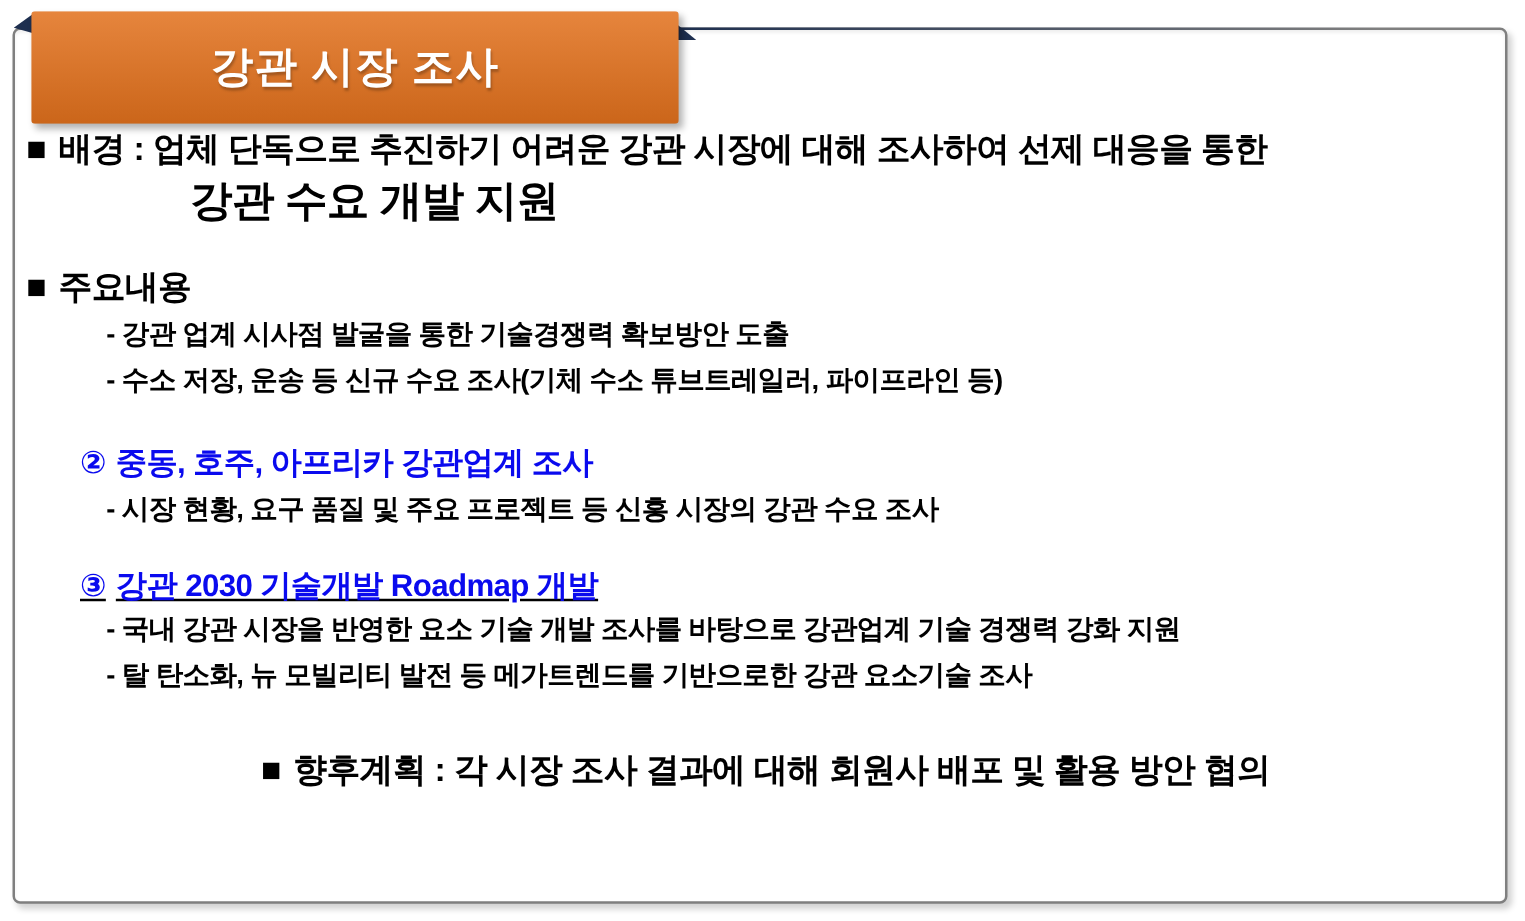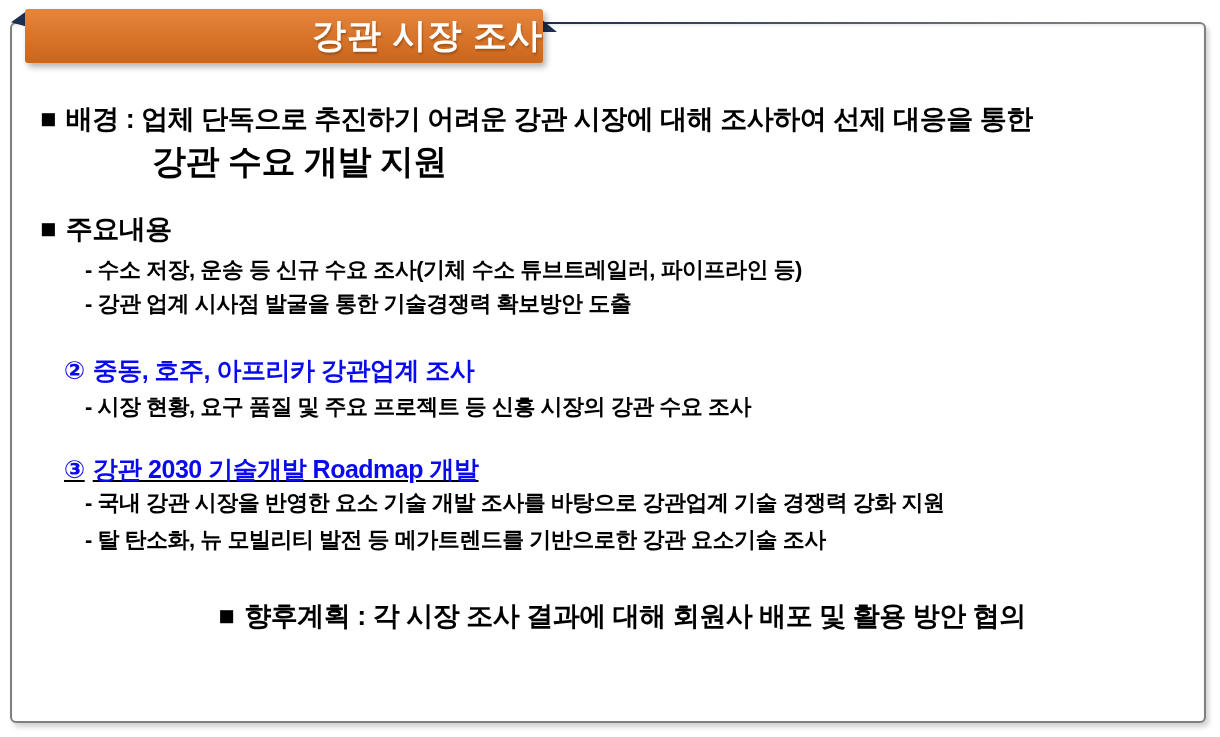--- a/index.html
+++ b/index.html
@@ -50,28 +50,28 @@
   }
   .ribbon-fold.right {
     left: 541px; top: 19px; width: 16px; height: 13px;
     clip-path: polygon(0 0, 100% 100%, 0 100%);
   }
   .banner {
     position: absolute;
     left: 25px;
     top: 9px;
     width: 518px;
-    height: 54px;
+    height: 90px;
     background-color: var(--banner-orange, #e2711d);
     background-image: linear-gradient(rgba(255,255,255,0.14), rgba(0,0,0,0.10));
     border-radius: 3px;
     box-shadow: 3px 4px 6px rgba(0,0,0,0.30);
     display: flex;
     align-items: center;
-    justify-content: flex-end;
+    justify-content: center;
     z-index: 3;
   }
   .banner .banner-title {
     color: var(--banner-text, #ffffff);
     font-size: 34px;
     font-weight: 700;
     letter-spacing: 1px;
     text-shadow: 1px 2px 2px rgba(0,0,0,0.25);
   }
 
@@ -80,21 +80,21 @@
     position: absolute;
     left: 12px;
     top: 24px;
     right: 16px;
     bottom: 16px;
     color: var(--text-black, #000000);
     font-weight: 700;
     overflow: hidden;
   }
   .sect {
-    margin-left: 28px;
+    margin-left: 9px;
     font-size: 27px;
     line-height: 42px;
     letter-spacing: -0.5px;
     white-space: nowrap;
   }
   .sect .sq {
     display: inline-block;
     margin-right: 10px;
   }
   .sect-line2 {
@@ -151,22 +151,22 @@
       <span class="sq">■</span><span>배경 : 업체 단독으로 추진하기 어려운 강관 시장에 대해 조사하여 선제 대응을 통한</span>
     </div>
     <div class="sect-line2">
       <span>강관 수요 개발 지원</span>
     </div>
 
     <div class="sect row-main">
       <span class="sq">■</span><span>주요내용</span>
     </div>
 
+    <div class="topic-detail">- 강관 업계 시사점 발굴을 통한 기술경쟁력 확보방안 도출</div>
     <div class="topic-detail gap-d">- 수소 저장, 운송 등 신규 수요 조사(기체 수소 튜브트레일러, 파이프라인 등)</div>
-    <div class="topic-detail">- 강관 업계 시사점 발굴을 통한 기술경쟁력 확보방안 도출</div>
 
     <div class="topic-head gap-t2">
       <span class="topic-num blue">②</span><span class="topic-title">중동, 호주, 아프리카 강관업계 조사</span>
     </div>
     <div class="topic-detail gap-d">- 시장 현황, 요구 품질 및 주요 프로젝트 등 신흥 시장의 강관 수요 조사</div>
 
     <div class="topic-head gap-t3">
       <span class="topic-num blue">③</span><span class="topic-title">강관 2030 기술개발 Roadmap 개발</span>
     </div>
     <div class="topic-detail">- 국내 강관 시장을 반영한 요소 기술 개발 조사를 바탕으로 강관업계 기술 경쟁력 강화 지원</div>

